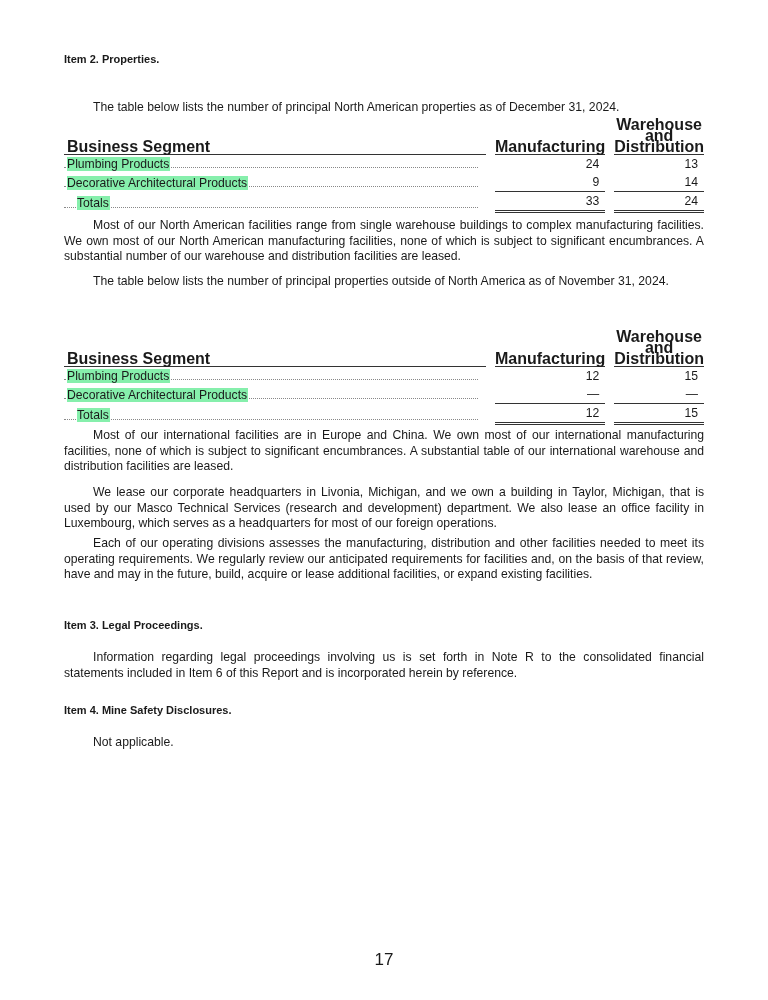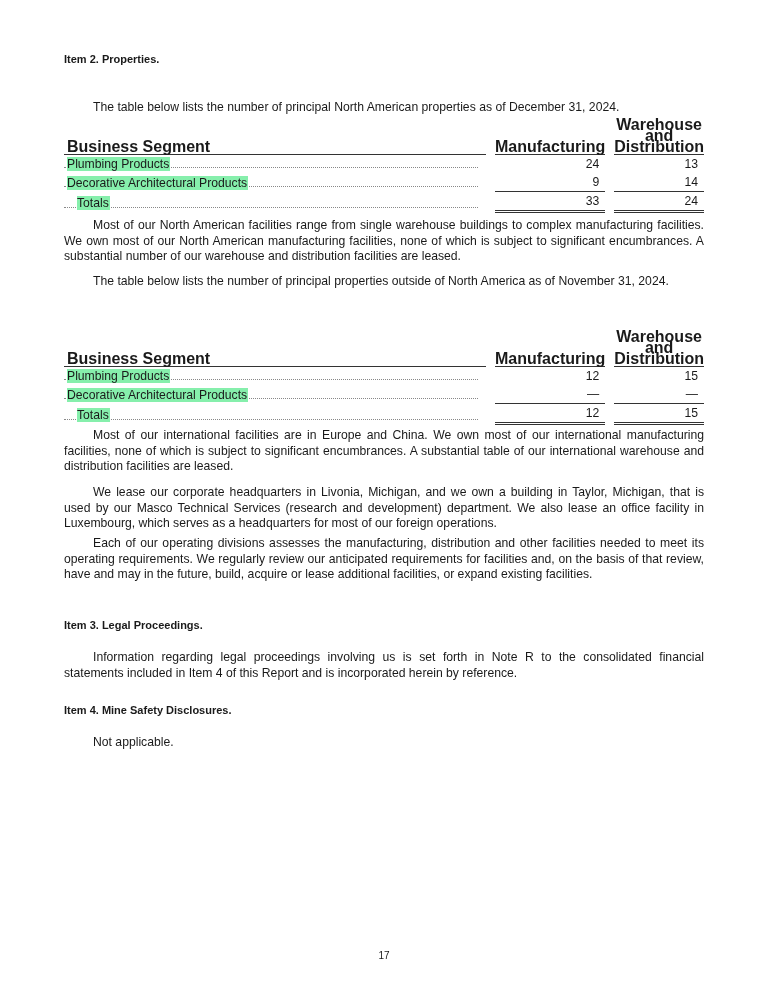--- a/index.html
+++ b/index.html
@@ -29,21 +29,21 @@
     td.label { padding-left: 3px; overflow: hidden; position: relative; }
     td.label .lbl { background: #86efac; position: relative; z-index: 1; padding-right: 1px; }
     td.label .dots {
       position: absolute; left: 0; right: 8px; bottom: 5px;
       border-bottom: 1px dotted #888; z-index: 0;
     }
     td.label.indent { padding-left: 13px; }
     td.num { text-align: right; padding-right: 6px; }
     tr.sub td.num { border-bottom: 1px solid #333; }
     tr.total td.num { border-bottom: 3px double #333; }
-    .pagenum { position: absolute; left: 0; width: 768px; top: 950px; text-align: center; font-size: 10px; }
+    .pagenum { position: absolute; left: 0; width: 768px; top: 950px; text-align: center; font-size: 17px; }
   </style>
 </head>
 <body>
 
 <div class="page">
 
   <div class="heading" style="top:53px;">Item 2.  Properties.</div>
 
   <p class="para" style="top:100px;">The table below lists the number of principal North American properties as of December 31, 2024.</p>
 
@@ -128,21 +128,21 @@
   </table>
 
   <p class="para" style="top:428px;">Most of our international facilities are in Europe and China. We own most of our international manufacturing facilities, none of which is subject to significant encumbrances. A substantial table of our international warehouse and distribution facilities are leased.</p>
 
   <p class="para" style="top:485px;">We lease our corporate headquarters in Livonia, Michigan, and we own a building in Taylor, Michigan, that is used by our Masco Technical Services (research and development) department. We also lease an office facility in Luxembourg, which serves as a headquarters for most of our foreign operations.</p>
 
   <p class="para" style="top:516px;margin-top:20px;">Each of our operating divisions assesses the manufacturing, distribution and other facilities needed to meet its operating requirements. We regularly review our anticipated requirements for facilities and, on the basis of that review, have and may in the future, build, acquire or lease additional facilities, or expand existing facilities.</p>
 
   <div class="heading" style="top:619px;">Item 3.  Legal Proceedings.</div>
 
-  <p class="para" style="top:650px;">Information regarding legal proceedings involving us is set forth in Note R to the consolidated financial statements included in Item 4 of this Report and is incorporated herein by reference.</p>
+  <p class="para" style="top:650px;">Information regarding legal proceedings involving us is set forth in Note R to the consolidated financial statements included in Item 6 of this Report and is incorporated herein by reference.</p>
 
   <div class="heading" style="top:704px;">Item 4.  Mine Safety Disclosures.</div>
 
   <p class="para" style="top:735px;">Not applicable.</p>
 
 </div>
 
 <div class="pagenum">17</div>
 
 </body></html>

